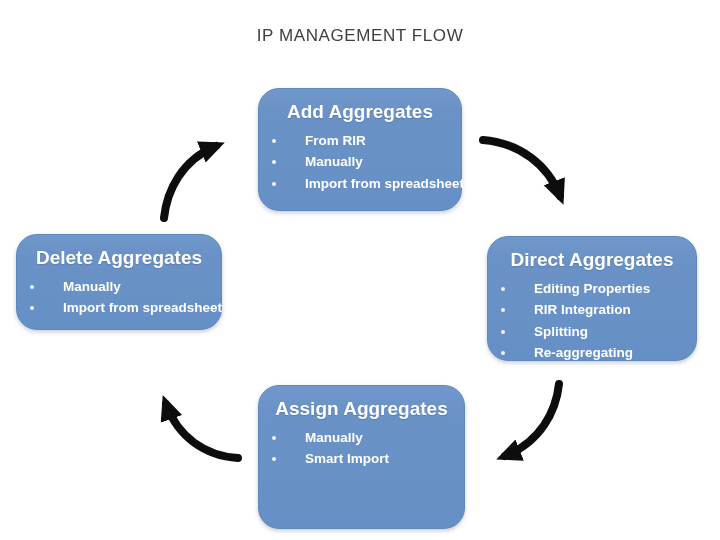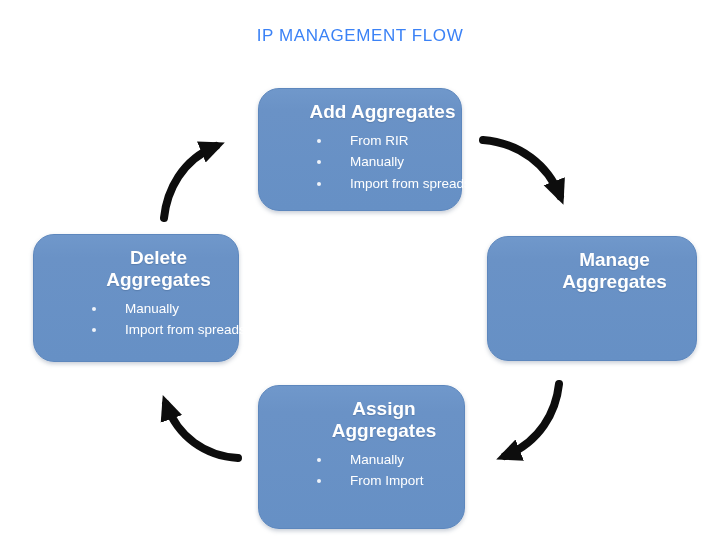--- a/index.html
+++ b/index.html
@@ -16,77 +16,76 @@
     overflow: hidden;
   }
   .title {
     position: absolute;
     top: 26px;
     left: 0;
     width: 720px;
     text-align: center;
     font-size: 17px;
     letter-spacing: 0.6px;
-    color: #3b82f6;
+    color: #404040;
     font-weight: 400;
   }
   .arrows {
     position: absolute;
     top: 0;
     left: 0;
     width: 720px;
     height: 540px;
     pointer-events: none;
   }
   .box {
     position: absolute;
     box-sizing: border-box;
     background: linear-gradient(180deg, #7098cb 0%, #6a92c6 18%, #6690c5 100%);
     border: 1px solid #5d87bd;
     border-radius: 21px;
     box-shadow: 0 2px 4px rgba(130,145,165,0.45);
     color: #ffffff;
-    padding-left: 45px;
   }
   .box-heading {
     margin-top: 12px;
     text-align: center;
     font-size: 19px;
     font-weight: 700;
     line-height: 1.15;
     text-shadow: 0 1px 1px rgba(60,90,130,0.35);
   }
   .box-list {
     list-style: none;
     margin: 7px 0 0 0;
     padding: 0;
   }
   .box-list li {
     position: relative;
     padding-left: 46px;
     padding-right: 4px;
     font-size: 13.5px;
     line-height: 21.5px;
-    font-weight: 400;
+    font-weight: 700;
     white-space: nowrap;
   }
   .box-list li::before {
     content: "";
     position: absolute;
     left: 13px;
     top: 9px;
     width: 4px;
     height: 4px;
     border-radius: 50%;
     background: #eef3fa;
   }
   .box-add    { left: 258px; top:  88px; width: 204px; height: 123px; }
   .box-manage { left: 487px; top: 236px; width: 210px; height: 125px; }
   .box-assign { left: 258px; top: 385px; width: 207px; height: 144px; }
-  .box-delete { left:  33px; top: 234px; width: 206px; height: 128px; }
+  .box-delete { left:  16px; top: 234px; width: 206px; height: 96px; }
 </style>
 </head>
 <body>
 
 <div class="canvas">
 
   <div class="title">IP MANAGEMENT FLOW</div>
 
   <svg class="arrows" width="720" height="540" viewBox="0 0 720 540" xmlns="http://www.w3.org/2000/svg">
     <defs>
@@ -105,28 +104,34 @@
   <div class="box box-add">
     <div class="box-heading">Add Aggregates</div>
     <ul class="box-list">
       <li>From RIR</li>
       <li>Manually</li>
       <li>Import from spreadsheet</li>
     </ul>
   </div>
 
   <div class="box box-manage">
-    <div class="box-heading">Manage Aggregates</div>
+    <div class="box-heading">Direct Aggregates</div>
+    <ul class="box-list">
+      <li>Editing Properties</li>
+      <li>RIR Integration</li>
+      <li>Splitting</li>
+      <li>Re-aggregating</li>
+    </ul>
   </div>
 
   <div class="box box-assign">
     <div class="box-heading">Assign Aggregates</div>
     <ul class="box-list">
       <li>Manually</li>
-      <li>From Import</li>
+      <li>Smart Import</li>
     </ul>
   </div>
 
   <div class="box box-delete">
     <div class="box-heading">Delete Aggregates</div>
     <ul class="box-list">
       <li>Manually</li>
       <li>Import from spreadsheet</li>
     </ul>
   </div>

